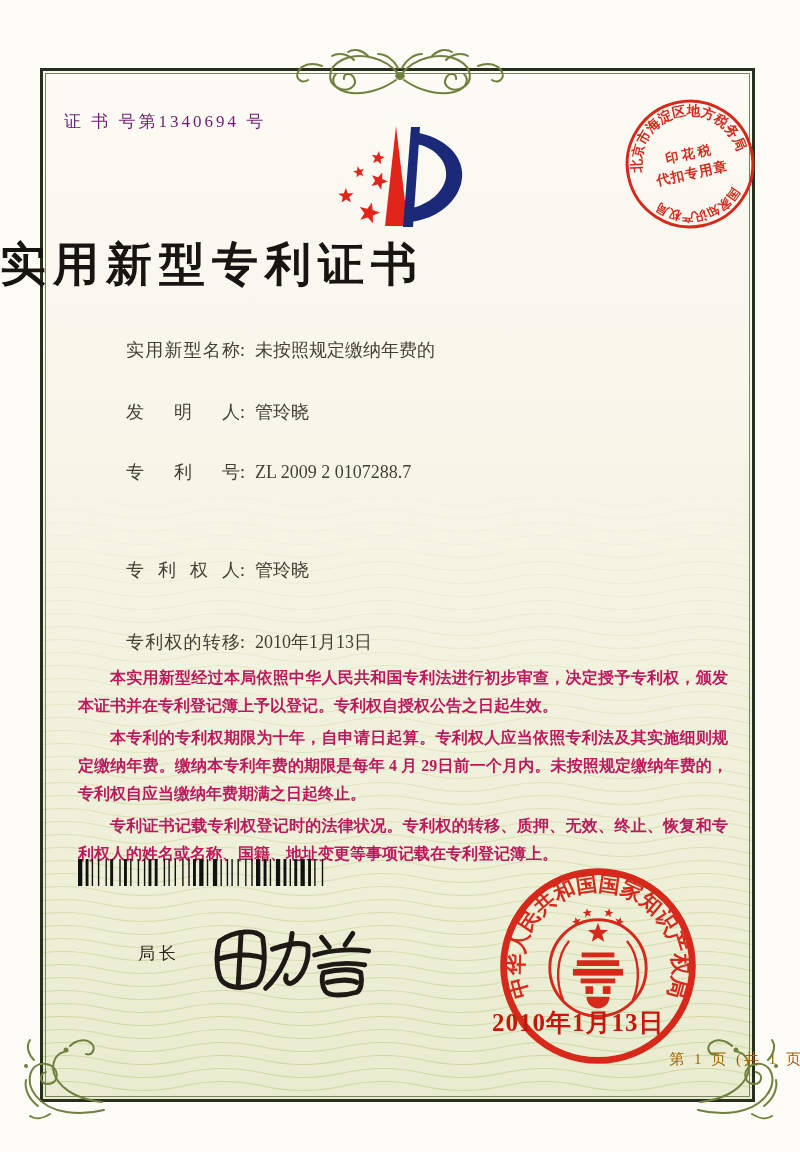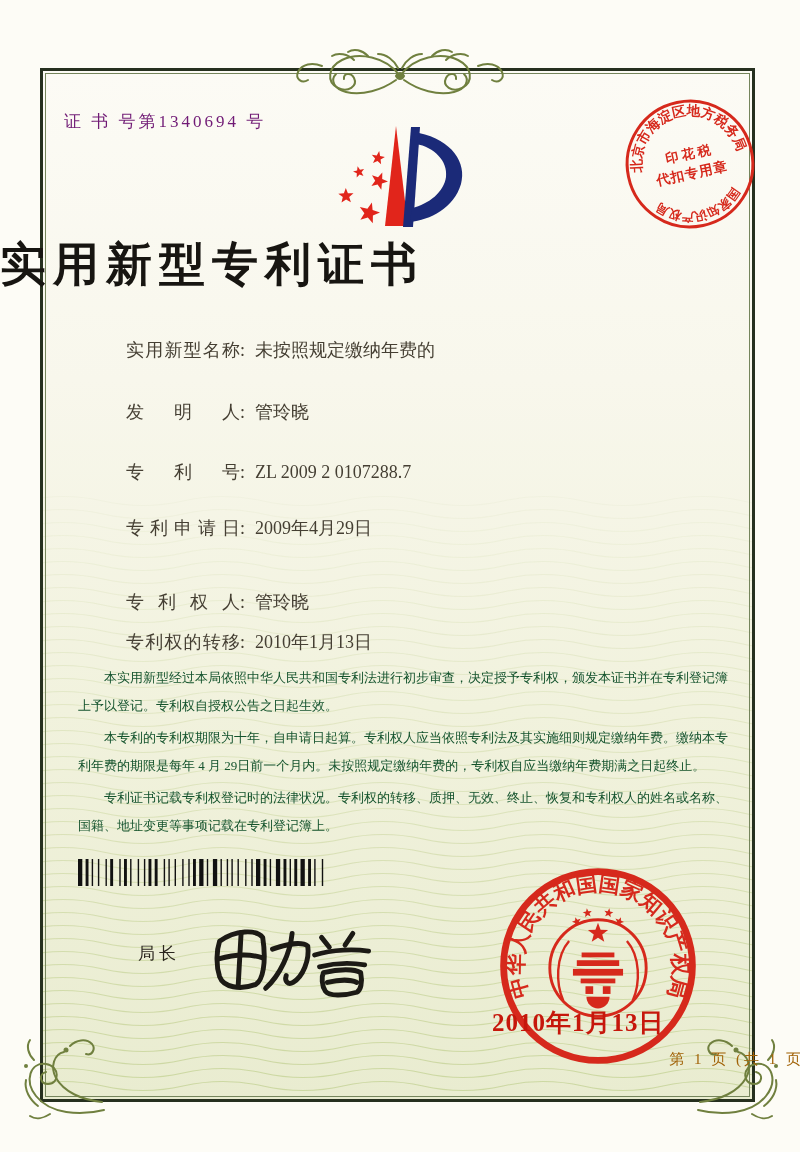--- a/index.html
+++ b/index.html
@@ -9,22 +9,22 @@
   .frame{position:absolute;left:40px;top:68px;width:709px;height:1028px;
          border:3px solid #26301f;background:linear-gradient(180deg,#fcfbf5 0%,#f8f7ec 30%,#f1f2dd 62%,#e9ecd0 100%);}
   .frame-inner{position:absolute;inset:2px;border:1px solid #75855c;}
   #waves{position:absolute;left:0;top:0;width:100%;height:100%;}
   .cert-number{position:absolute;left:64px;top:110px;font-size:17px;letter-spacing:3px;color:#701a75;}
   .title{position:absolute;left:0;top:234px;width:100%;text-align:left;font-size:46px;
          font-weight:700;letter-spacing:7px;color:#171511;}
   .field-row{position:absolute;left:88px;font-size:18px;white-space:nowrap;color:#453f33;}
   .field-label{display:inline-block;width:114px;text-align:justify;text-align-last:justify;margin-left:38px;}
   .field-colon{display:inline-block;margin-right:10px;}
-  .paras{position:absolute;left:78px;top:664px;width:650px;font-size:13px;line-height:28px;
-         color:#14532d;text-align:justify;}
+  .paras{position:absolute;left:78px;top:664px;width:650px;font-size:16px;line-height:28px;
+         color:#be185d;text-align:justify;font-weight:bold;}
   .paras p{margin:0 0 4px 0;text-indent:2em;}
   .barcode-wrap{position:absolute;left:78px;top:859px;width:416px;height:28px;}
   .director-row{position:absolute;left:138px;top:942px;font-size:17px;letter-spacing:4px;color:#2b261e;}
   .signature{position:absolute;left:202px;top:906px;}
   .issue-date{position:absolute;left:492px;top:1006px;font-size:25px;letter-spacing:1px;
               color:#c6170b;font-weight:600;white-space:nowrap;}
   .footer{position:absolute;left:12px;top:1050px;width:100%;text-align:right;font-size:15px;
           letter-spacing:3px;color:#a16207;}
   .tax-stamp{position:absolute;left:615px;top:89px;transform:rotate(-12deg);}
   .office-seal{position:absolute;left:492px;top:860px;}
@@ -169,24 +169,21 @@
 
   <div class="field-row" style="top:338px">
     <span class="field-label">实用新型名称</span><span class="field-colon">:</span><span>未按照规定缴纳年费的</span>
   </div>
   <div class="field-row" style="top:400px">
     <span class="field-label">发明人</span><span class="field-colon">:</span><span>管玲晓</span>
   </div>
   <div class="field-row" style="top:460px">
     <span class="field-label">专利号</span><span class="field-colon">:</span><span>ZL 2009 2 0107288.7</span>
   </div>
-  <div class="field-row" style="top:516px">
-    <span class="field-label">专利申请日</span><span class="field-colon">:</span><span>2009年4月29日</span>
-  </div>
-  <div class="field-row" style="top:590px">
+  <div class="field-row" style="top:558px">
     <span class="field-label">专利权人</span><span class="field-colon">:</span><span>管玲晓</span>
   </div>
   <div class="field-row" style="top:630px">
     <span class="field-label">专利权的转移</span><span class="field-colon">:</span><span>2010年1月13日</span>
   </div>
 
   <div class="paras">
     <p>本实用新型经过本局依照中华人民共和国专利法进行初步审查，决定授予专利权，颁发本证书并在专利登记簿上予以登记。专利权自授权公告之日起生效。</p>
     <p>本专利的专利权期限为十年，自申请日起算。专利权人应当依照专利法及其实施细则规定缴纳年费。缴纳本专利年费的期限是每年 4 月 29日前一个月内。未按照规定缴纳年费的，专利权自应当缴纳年费期满之日起终止。</p>
     <p>专利证书记载专利权登记时的法律状况。专利权的转移、质押、无效、终止、恢复和专利权人的姓名或名称、国籍、地址变更等事项记载在专利登记簿上。</p>

